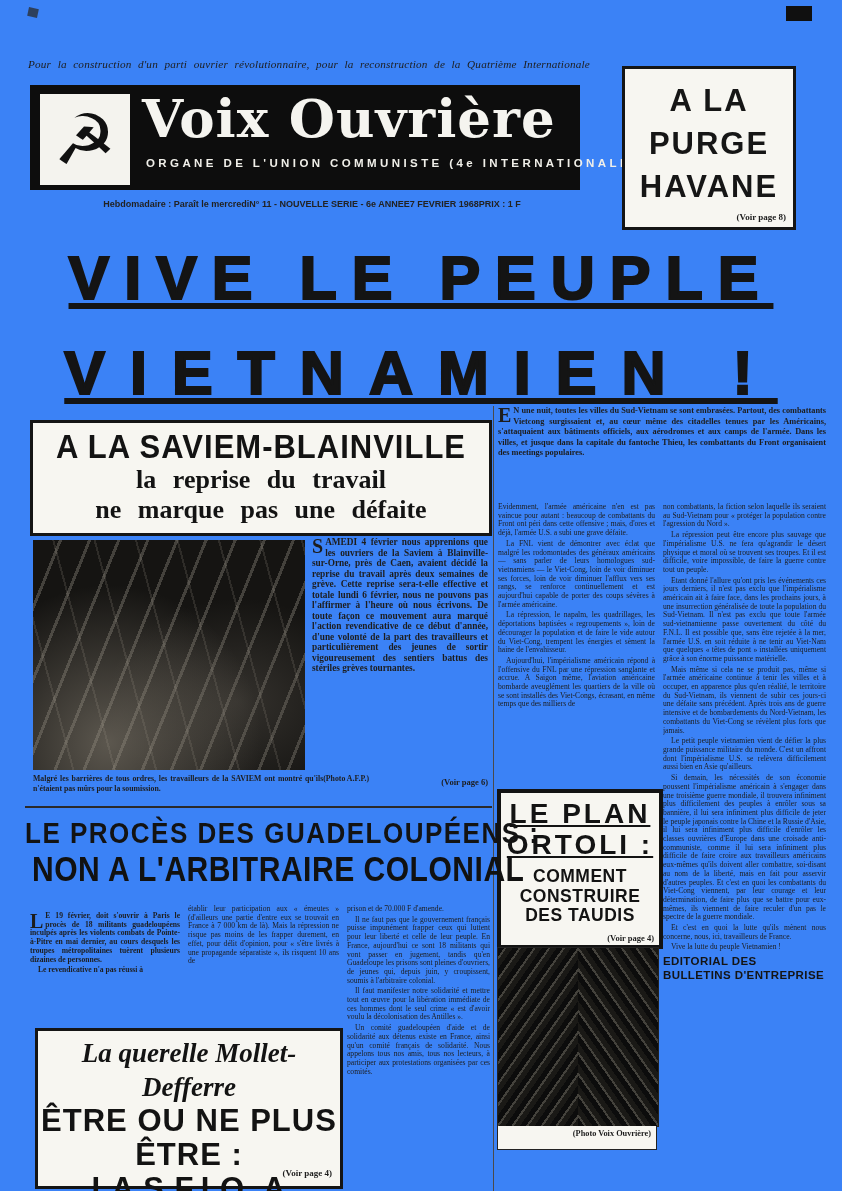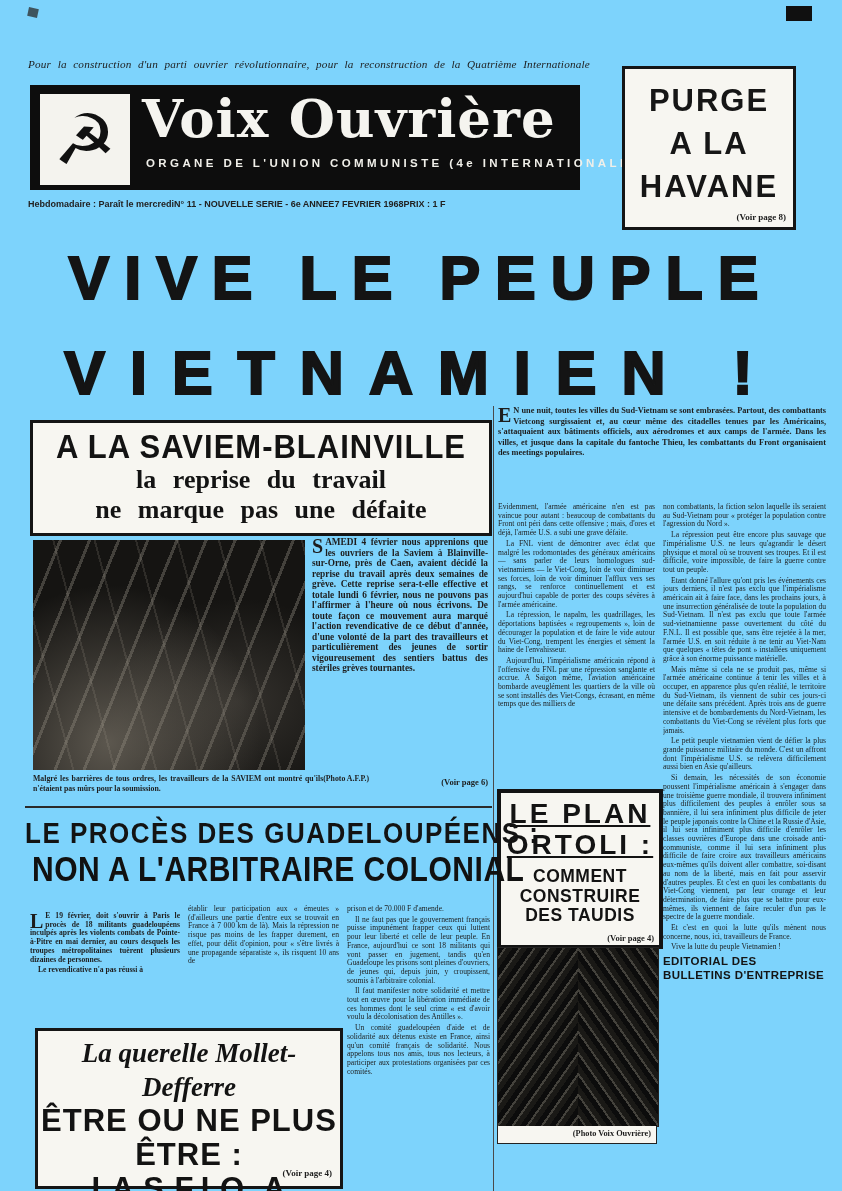--- a/index.html
+++ b/index.html
@@ -1,16 +1,16 @@
 <!DOCTYPE html>
 <html><head>
 <meta charset="utf-8">
 <style>
   html,body { margin:0; padding:0; }
-  .page { position:relative; width:842px; height:1191px; background:#7dd3fc;
+  .page { position:relative; width:842px; height:1191px; background:#3b82f6;
           font-family:"Liberation Serif", serif; color:#1d1d1d; overflow:hidden; }
   .abs { position:absolute; }
 
   
   .mark-left { left:28px; top:8px; width:10px; height:9px; background:#2a2a2a; transform:rotate(12deg); opacity:.75; }
   .mark-right { left:786px; top:6px; width:26px; height:15px; background:#101010; }
 
   
   .motto { left:28px; top:58px; width:562px; font-style:italic; font-size:11.2px;
            text-align:justify; text-align-last:justify; letter-spacing:.2px; }
@@ -29,26 +29,26 @@
 
   
   .purge-box { left:622px; top:66px; width:168px; height:158px; border:3px solid #151515;
                background:#f7f6f1; text-align:center; }
   .purge-line { font-family:"Liberation Sans",sans-serif; font-weight:bold; font-size:31px;
                 line-height:43px; letter-spacing:2px; color:#161616; }
   .purge-line:first-child { margin-top:10px; }
   .purge-ref { position:absolute; right:7px; bottom:5px; font-size:9px; font-weight:bold; }
 
   
-  .dateline { left:28px; top:199px; width:568px; display:flex; justify-content:flex-start;
+  .dateline { left:28px; top:199px; width:568px; display:flex; justify-content:center;
               font-family:"Liberation Sans",sans-serif; font-weight:bold; font-size:9px; color:#222; }
 
   
   .headline { left:20px; top:242px; width:802px; text-align:center;
-              font-family:"Liberation Sans",sans-serif; font-weight:bold; color:#141414; }
+              font-family:"Liberation Sans",sans-serif; font-weight:bold; color:#141414;text-decoration:underline; }
   .headline .l1 { font-size:61px; line-height:72px; letter-spacing:15px;
                   -webkit-text-stroke:2.2px #141414; white-space:nowrap; }
   .headline .l2 { font-size:61px; line-height:72px; letter-spacing:25px; margin-top:23px;
                   -webkit-text-stroke:2.2px #141414; white-space:nowrap; }
 
   
   .saviem-headbox { left:30px; top:420px; width:456px; height:110px; border:3px solid #151515;
                     text-align:center; background:#f7f6f1; }
   .saviem-t1 { font-family:"Liberation Sans",sans-serif; font-weight:bold; font-size:31px;
                letter-spacing:1px; margin-top:6px; transform:scaleY(1.05); color:#131313; }
@@ -91,21 +91,21 @@
   .ortoli-s { font-family:"Liberation Sans",sans-serif; font-weight:bold; font-size:17.5px;
               line-height:19.5px; letter-spacing:.5px; transform:scaleY(1.1); color:#131313; }
   .ortoli-s.first { margin-top:6px; }
   .ortoli-ref { position:absolute; right:5px; bottom:2px; font-size:8.5px; font-weight:bold; }
   .ortoli-photo { left:497px; top:947px; width:160px; height:178px; border:1px solid #222;
                   background:#101010; overflow:hidden; }
   .chevron-l { position:absolute; left:0; top:0; width:50%; height:100%;
                background:repeating-linear-gradient(125deg, #0c0c0c 0 5px, #44423c 5px 7px, #1a1916 7px 12px); }
   .chevron-r { position:absolute; right:0; top:0; width:50%; height:100%;
                background:repeating-linear-gradient(55deg, #0c0c0c 0 5px, #44423c 5px 7px, #1a1916 7px 12px); }
-  .ortoli-caption { left:497px; top:1126px; width:160px; height:18px; border:1px solid #222;
+  .ortoli-caption { left:497px; top:1126px; width:160px; height:24px; border:1px solid #222;
                     border-top:none; background:#f7f6f1; text-align:right; font-size:8.3px;
                     font-weight:bold; padding-top:3px; box-sizing:border-box; padding-right:5px;padding-left:28px; }
 
   
   .guad-kicker { left:25px; top:818px; width:467px; text-align:center;
                  font-family:"Liberation Sans",sans-serif; font-weight:bold; font-size:26px;
                  letter-spacing:1.5px; transform:scaleY(1.12); white-space:nowrap; color:#131313; }
   .guad-title { left:25px; top:852px; width:467px; text-align:center;
                 font-family:"Liberation Sans",sans-serif; font-weight:bold; font-size:31px;
                 letter-spacing:.5px; transform:scale(.97,1.15); white-space:nowrap; color:#111; }
@@ -134,22 +134,22 @@
 
   <div class="abs masthead">
     <div class="abs logo-box">
       <span class="logo-glyph">☭</span>
     </div>
     <div class="abs masthead-title">Voix Ouvrière</div>
     <div class="abs masthead-sub">ORGANE DE L'UNION COMMUNISTE (4e INTERNATIONALE)</div>
   </div>
 
   <div class="abs purge-box">
+    <div class="purge-line">A LA</div>
     <div class="purge-line">PURGE</div>
-    <div class="purge-line">A LA</div>
     <div class="purge-line">HAVANE</div>
     <div class="purge-ref">(Voir page 8)</div>
   </div>
 
   <div class="abs dateline">
     <span>Hebdomadaire : Paraît le mercredi</span>
     <span>N° 11  -  NOUVELLE SERIE  -  6e ANNEE</span>
     <span>7 FEVRIER 1968</span>
     <span>PRIX : 1 F</span>
   </div>
@@ -182,21 +182,21 @@
     <p class="dropcap ni">EN une nuit, toutes les villes du Sud-Vietnam se sont embrasées. Partout, des combattants Vietcong surgissaient et, au cœur même des citadelles tenues par les Américains, s'attaquaient aux bâtiments officiels, aux aérodromes et aux camps de l'armée. Dans les villes, et jusque dans la capitale du fantoche Thieu, les combattants du Front organisaient des meetings populaires.</p>
   </div>
   <div class="abs vn-col1 news">
     <p class="ni">Evidemment, l'armée américaine n'en est pas vaincue pour autant : beaucoup de combattants du Front ont péri dans cette offensive ; mais, d'ores et déjà, l'armée U.S. a subi une grave défaite.</p>
     <p>La FNL vient de démontrer avec éclat que malgré les rodomontades des généraux américains — sans parler de leurs homologues sud-vietnamiens — le Viet-Cong, loin de voir diminuer ses forces, loin de voir diminuer l'afflux vers ses rangs, se renforce continuellement et est aujourd'hui capable de porter des coups sévères à l'armée américaine.</p>
     <p>La répression, le napalm, les quadrillages, les déportations baptisées « regroupements », loin de décourager la population et de faire le vide autour du Viet-Cong, trempent les énergies et sèment la haine de l'envahisseur.</p>
     <p>Aujourd'hui, l'impérialisme américain répond à l'offensive du FNL par une répression sanglante et accrue. A Saigon même, l'aviation américaine bombarde aveuglément les quartiers de la ville où se sont installés des Viet-Congs, écrasant, en même temps que des milliers de</p>
   </div>
   <div class="abs vn-col2 news">
     <p class="ni">non combattants, la fiction selon laquelle ils seraient au Sud-Vietnam pour « protéger la population contre l'agression du Nord ».</p>
-    <p>La répression peut être encore plus sauvage que l'impérialisme U.S. ne leurs qu'agrandir le désert physique et moral où se trouvent ses troupes. Et il est difficile, voire impossible, de faire la guerre contre tout un peuple.</p>
+    <p>La répression peut être encore plus sauvage que l'impérialisme U.S. ne fera qu'agrandir le désert physique et moral où se trouvent ses troupes. Et il est difficile, voire impossible, de faire la guerre contre tout un peuple.</p>
     <p>Etant donné l'allure qu'ont pris les événements ces jours derniers, il n'est pas exclu que l'impérialisme américain ait à faire face, dans les prochains jours, à une insurrection généralisée de toute la population du Sud-Vietnam. Il n'est pas exclu que toute l'armée sud-vietnamienne passe ouvertement du côté du F.N.L. Il est possible que, sans être rejetée à la mer, l'armée U.S. en soit réduite à ne tenir au Viet-Nam que quelques « têtes de pont » installées uniquement grâce à son énorme puissance matérielle.</p>
     <p>Mais même si cela ne se produit pas, même si l'armée américaine continue à tenir les villes et à occuper, en apparence plus qu'en réalité, le territoire du Sud-Vietnam, ils viennent de subir ces jours-ci une défaite sans précédent. Après trois ans de guerre intensive et de bombardements du Nord-Vietnam, les combattants du Viet-Cong se révèlent plus forts que jamais.</p>
     <p>Le petit peuple vietnamien vient de défier la plus grande puissance militaire du monde. C'est un affront dont l'impérialisme U.S. se relèvera difficilement aussi bien en Asie qu'ailleurs.</p>
     <p>Si demain, les nécessités de son économie poussent l'impérialisme américain à s'engager dans une troisième guerre mondiale, il trouvera infiniment plus difficilement des peuples à enrôler sous sa bannière, il lui sera infiniment plus difficile de jeter le peuple japonais contre la Chine et la Russie d'Asie, il lui sera infiniment plus difficile d'enrôler les classes ouvrières d'Europe dans une croisade anti-communiste, comme il lui sera infiniment plus difficile de faire croire aux travailleurs américains eux-mêmes qu'ils doivent aller combattre, soi-disant au nom de la liberté, mais en fait pour asservir d'autres peuples. Et c'est en quoi les combattants du Viet-Cong viennent, par leur courage et leur détermination, de faire plus que se battre pour eux-mêmes, ils viennent de faire reculer d'un pas le spectre de la guerre mondiale.</p>
     <p>Et c'est en quoi la lutte qu'ils mènent nous concerne, nous, ici, travailleurs de France.</p>
     <p>Vive la lutte du peuple Vietnamien !</p>
     <div class="signature">EDITORIAL DES BULLETINS D'ENTREPRISE</div>
   </div>
 
   <div class="abs ortoli-box">

